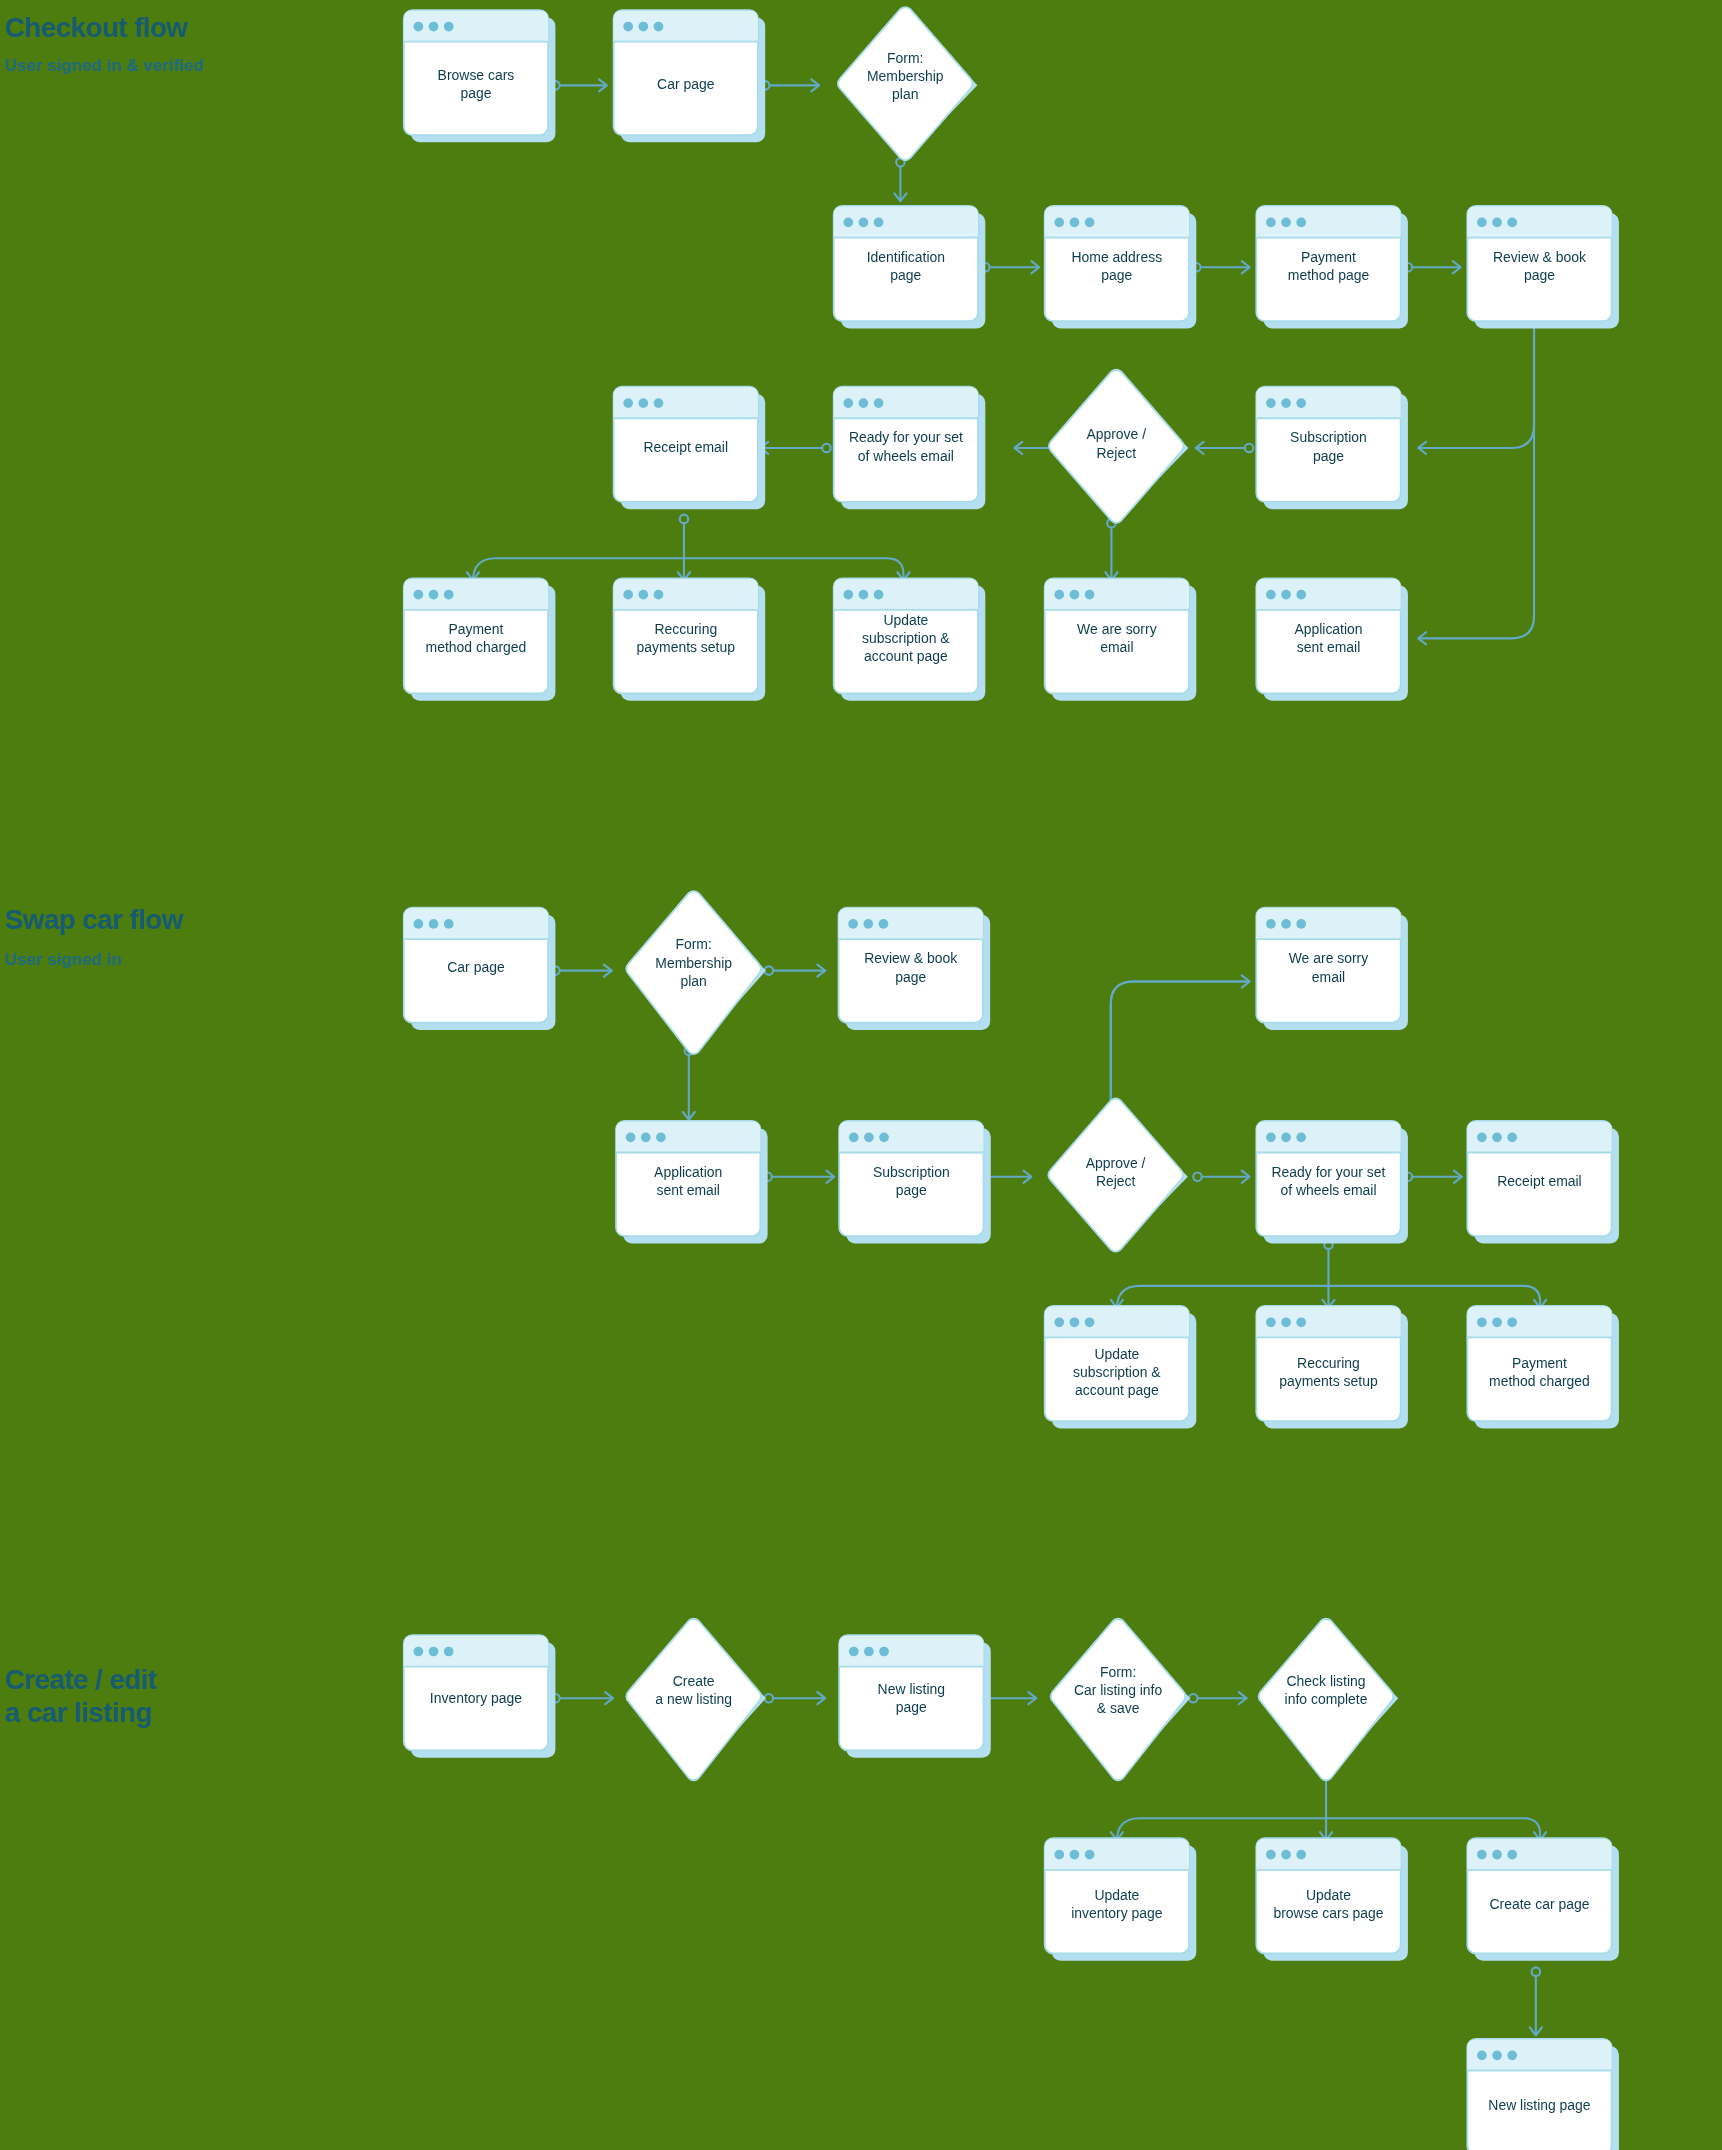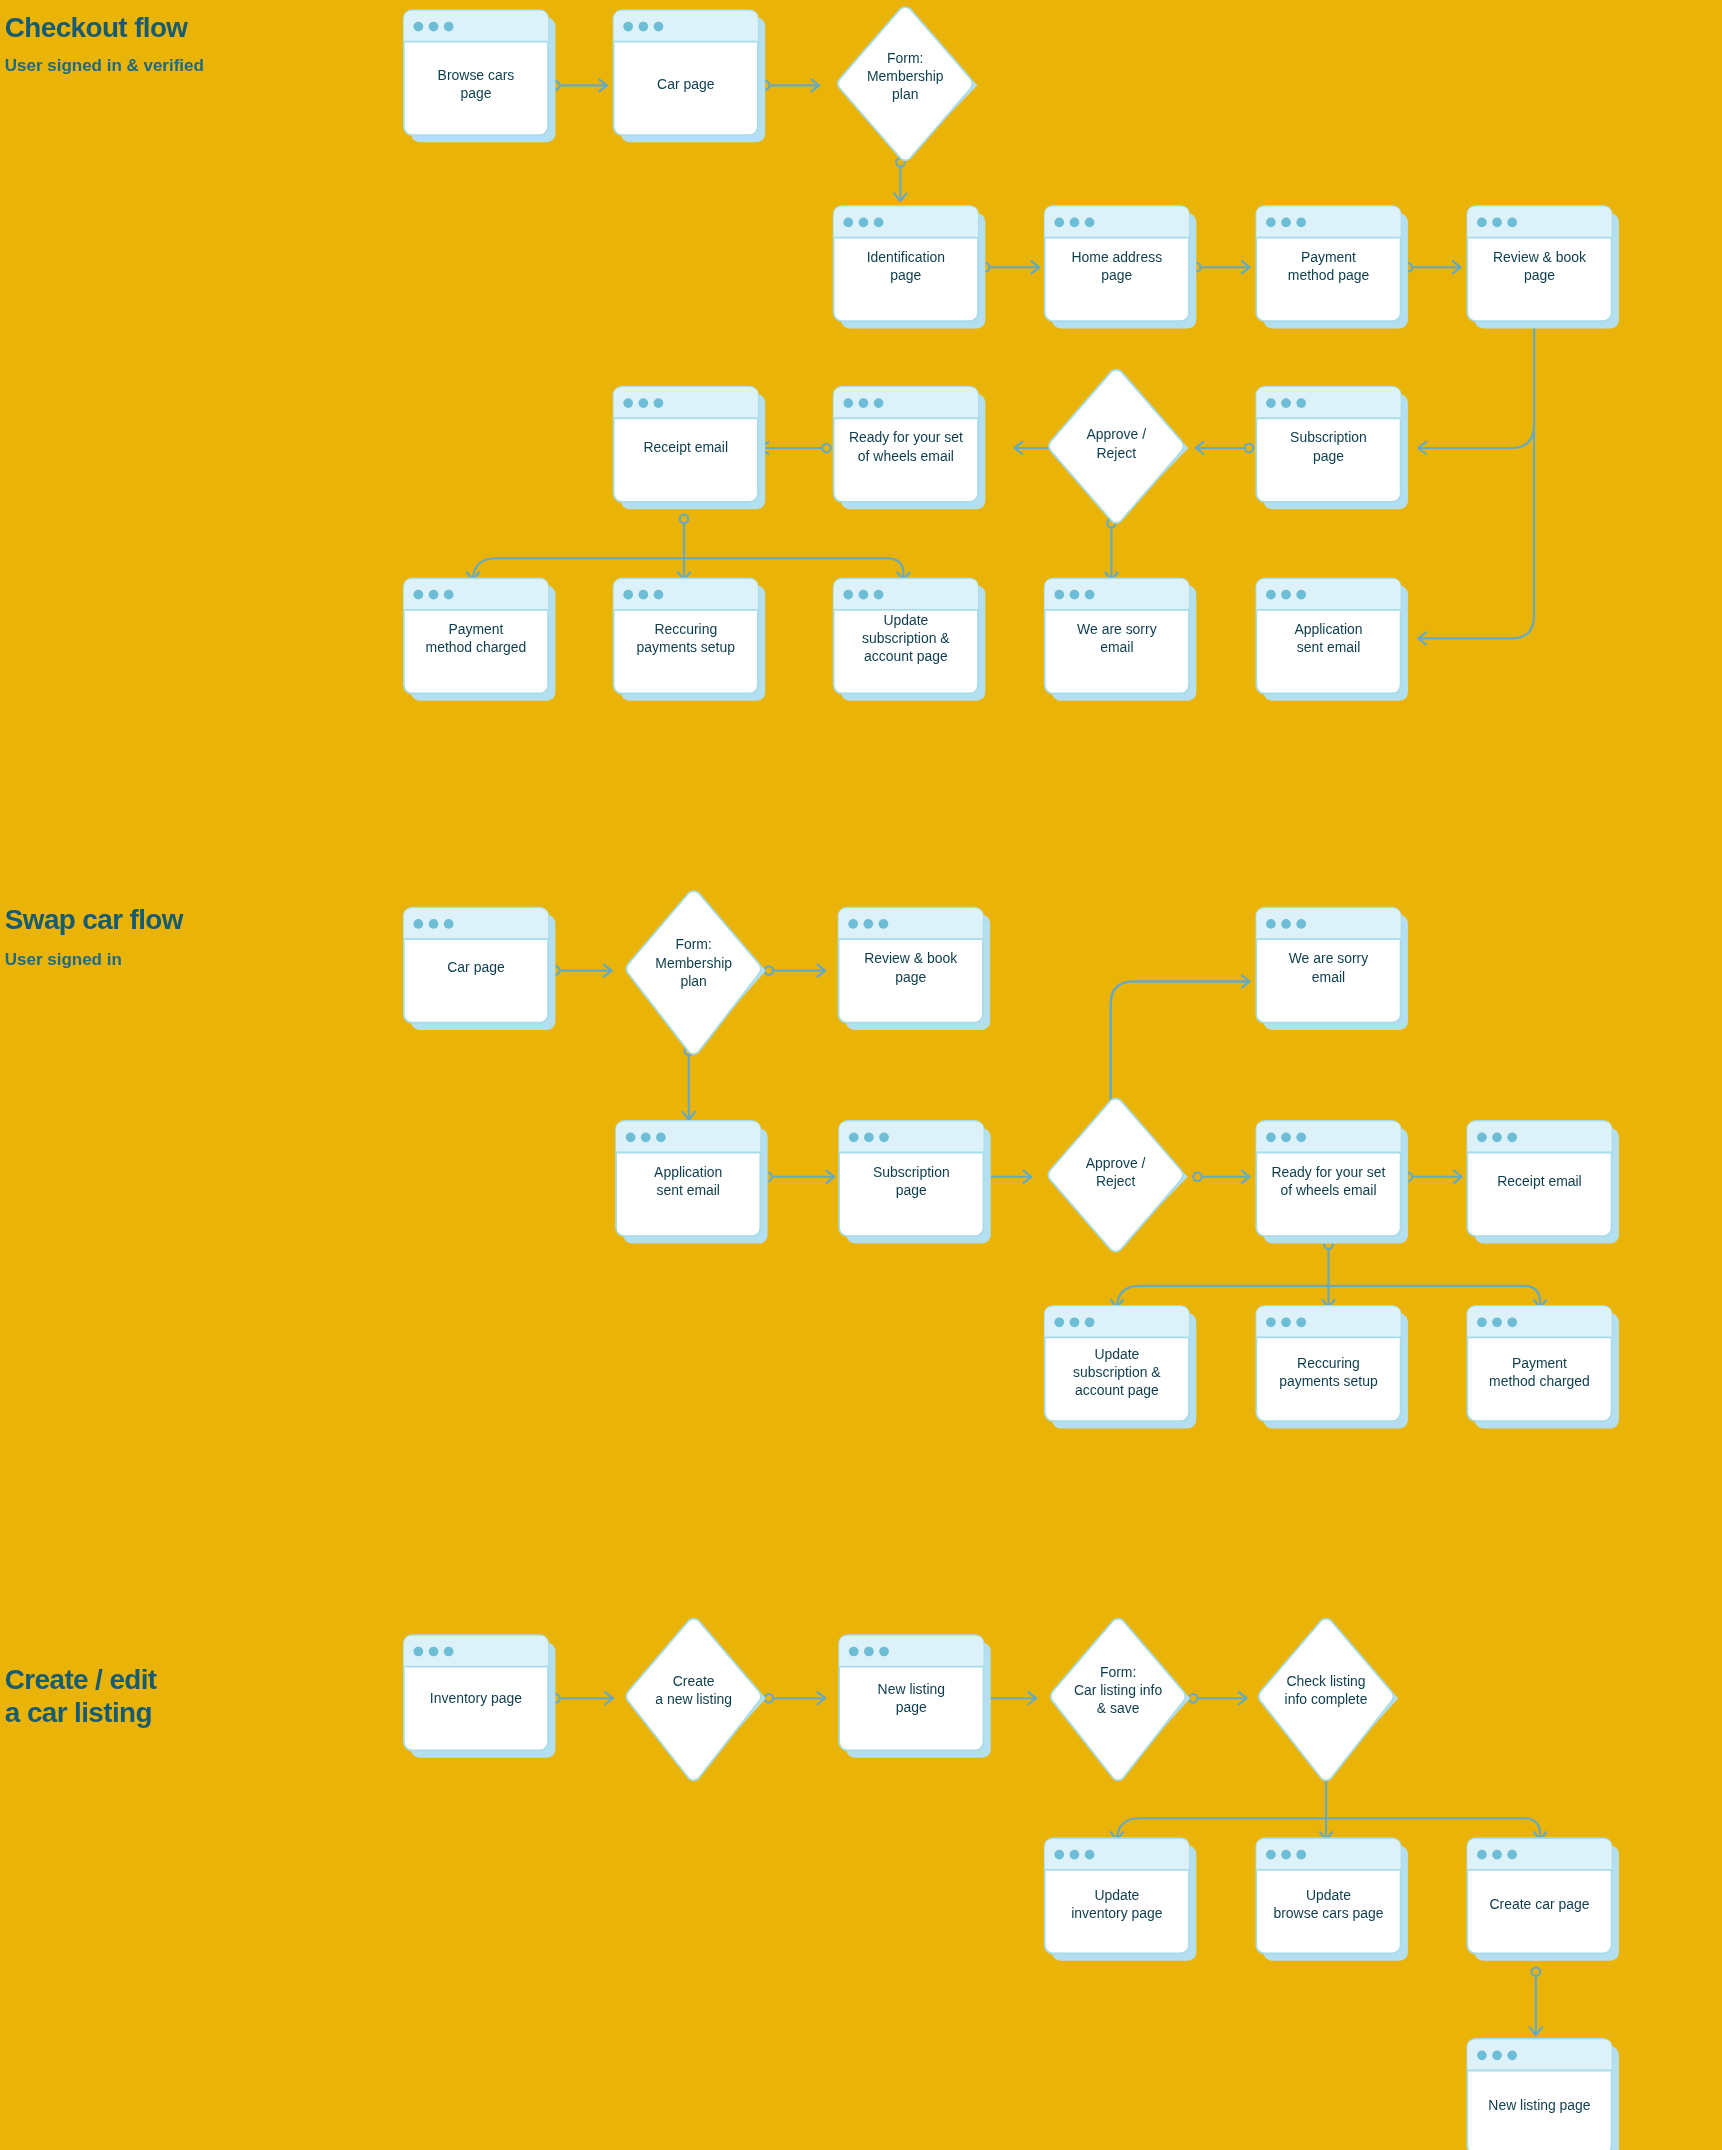--- a/index.html
+++ b/index.html
@@ -1,17 +1,17 @@
 <!DOCTYPE html>
 <html style="font-size:9.7px"><head>
 <meta charset="utf-8">
 <style>
   html,body{margin:0;padding:0;background:#4a7358;}
   body{font-family:"Liberation Sans", sans-serif;}
-  #page{position:relative;width:1722px;height:2151px;background:#eab308;overflow:hidden;}
+  #page{position:relative;width:1722px;height:2151px;background:#4d7c0f;overflow:hidden;}
   #flow-svg{position:absolute;top:0;left:0;width:1722px;height:2151px;}
   .sec-title{font-weight:bold;fill:#155b72;font-size:46px;letter-spacing:-1px;font-family:"Liberation Sans",sans-serif;}
   .sec-sub{font-weight:bold;fill:#1d6a84;font-size:28px;font-family:"Liberation Sans",sans-serif;}
   .node-label{fill:#0d3d4d;font-size:23px;font-family:"Liberation Sans",sans-serif;text-anchor:middle;}
   .win-body{fill:#ffffff;stroke:#a8dcea;stroke-width:3;}
   .win-bar{fill:#dcf1f8;}
   .win-dot{fill:#6dbdd6;}
   .win-shadow{fill:#b4dff0;}
   .dia-shadow{fill:#b4dff0;}
   .dia-body{fill:#ffffff;stroke:#a8dcea;stroke-width:3;}

